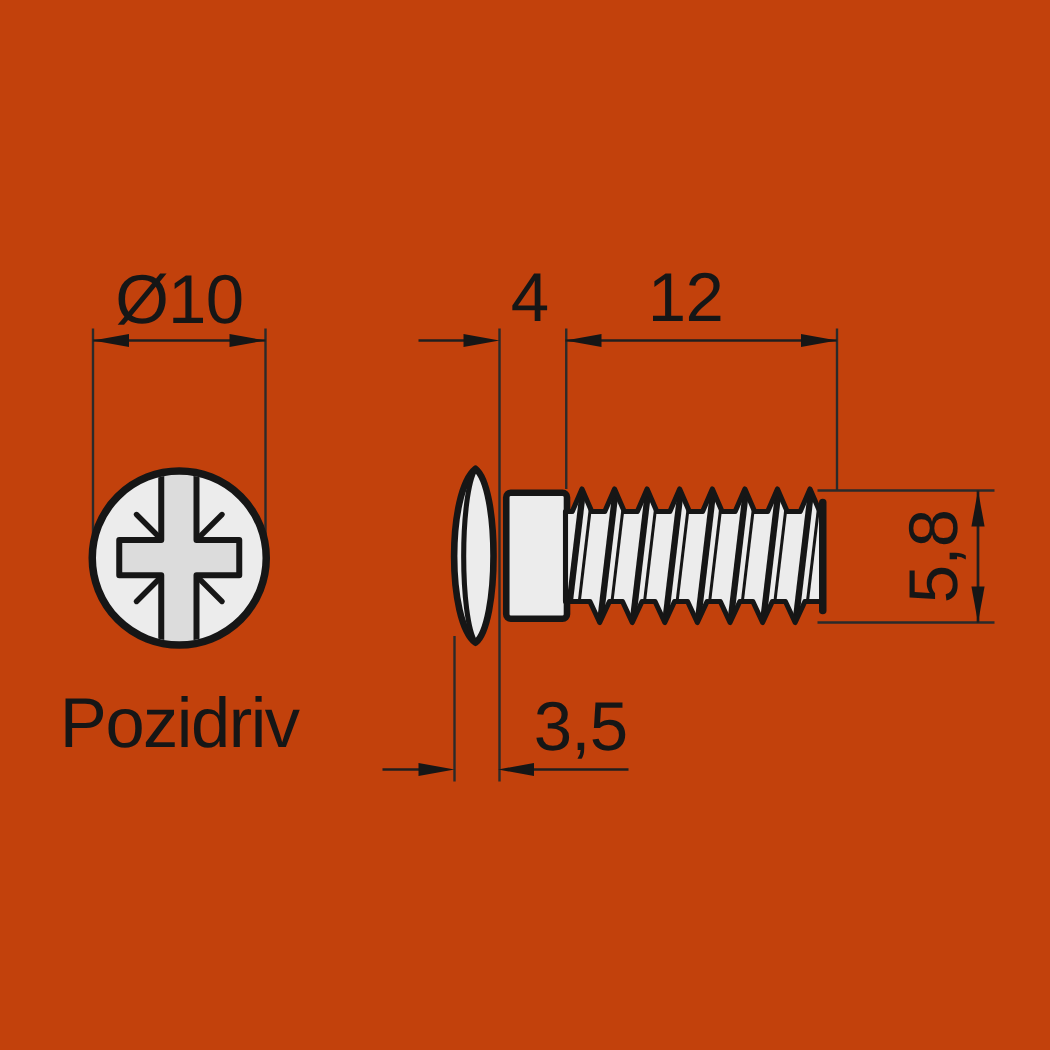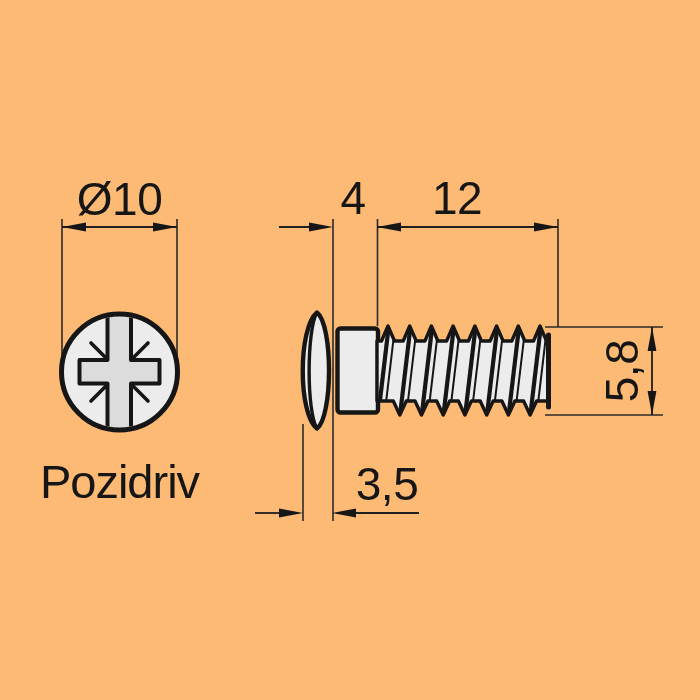--- a/index.html
+++ b/index.html
@@ -1,16 +1,16 @@
 <!DOCTYPE html>
 <html><head>
 <meta charset="utf-8">
 <style>
   html,body{margin:0;padding:0;background:#ffffff;}
-  .stage{position:relative;width:700px;height:700px;background:#fdba74;overflow:hidden;}
+  .stage{position:relative;width:700px;height:700px;background:#c2410c;overflow:hidden;}
   svg{position:absolute;left:0;top:0;}
   .dim-line{stroke:#1f1f1f;stroke-width:1.8;fill:none;}
   .ext-line{stroke:#2a2a2a;stroke-width:1.6;fill:none;}
   .arrow{fill:#161616;stroke:none;}
   .outline-med{stroke:#161616;stroke-width:3.6;stroke-linejoin:round;stroke-linecap:round;fill:none;}
   .fill-light{fill:#ececec;}
   .fill-mid{fill:#dcdcdc;}
   .dim-text{font-family:"Liberation Sans",sans-serif;font-size:46px;fill:#161616;letter-spacing:-0.5px;}
   .label-text{font-family:"Liberation Sans",sans-serif;font-size:47px;fill:#161616;letter-spacing:-1px;}
   .flank-thick{stroke:#161616;stroke-width:4.2;fill:none;}

